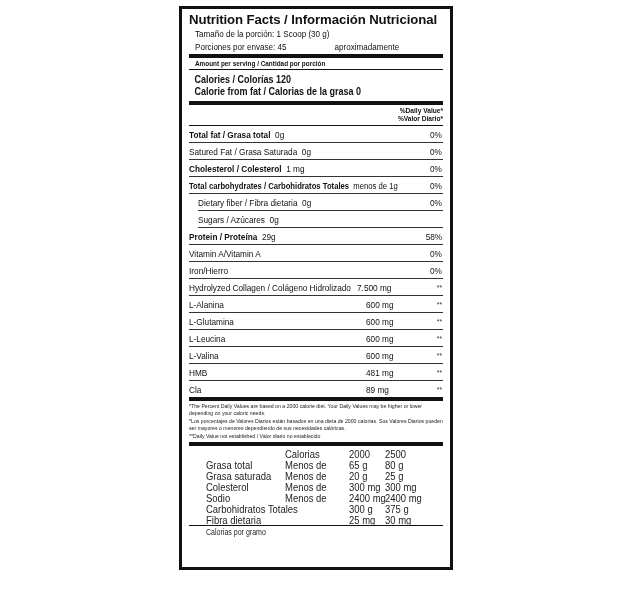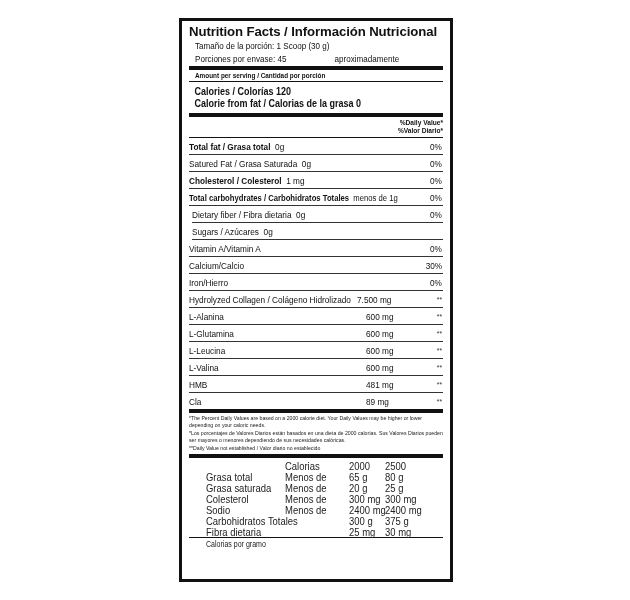--- a/index.html
+++ b/index.html
@@ -1,33 +1,33 @@
 <!DOCTYPE html>
 <html><head>
 <meta charset="utf-8">
 <style>
   html, body { margin: 0; padding: 0; background: #ffffff; }
   body { width: 630px; height: 600px; position: relative; overflow: hidden;
          font-family: "Liberation Sans", "DejaVu Sans", sans-serif; color: #111; }
   .label {
-    position: absolute; left: 179px; top: 18px; width: 268px; height: 558px;
+    position: absolute; left: 179px; top: 6px; width: 268px; height: 558px;
     border: 3px solid #111; background: #fff; box-sizing: content-box;
     font-family: "Liberation Sans", sans-serif;
   }
   .inner { position: absolute; left: 7px; right: 7px; top: 0; bottom: 0; }
   .title { font-weight: bold; font-size: 13.2px; letter-spacing: -0.1px; margin-top: 3px; white-space: nowrap; }
   .serv { font-size: 9.4px; padding-left: 7px; line-height: 13px; transform: scaleX(0.86); transform-origin: left; white-space: nowrap; }
   .serv .approx { display: inline-block; margin-left: 56px; }
   .rule-thick { height: 4px; background: #111; }
   .rule-thin { height: 1px; background: #111; }
   .aps { font-size: 6.4px; font-weight: bold; padding-left: 6px; line-height: 11px; white-space: nowrap; }
   .cal { font-weight: bold; font-size: 10px; padding-left: 6px; line-height: 12px; transform: scaleX(0.9); transform-origin: left; white-space: nowrap; }
   .dvhead { text-align: right; font-size: 6.6px; font-weight: bold; line-height: 8px; padding: 2px 0 2px 0; }
   .row { position: relative; height: 16px; border-bottom: 1px solid #333; font-size: 9.6px; line-height: 17px; white-space: nowrap; }
-  .row.sub { margin-left: 3px; }
+  .row.sub { margin-left: 9px; }
   .row .name { position: absolute; left: 0; top: 0; transform: scaleX(0.86); transform-origin: left; }
   .row .name b { font-weight: bold; }
   .row .amt { position: absolute; left: 177px; top: 0; transform: scaleX(0.86); transform-origin: left; }
   .row .amt.wide { left: 168px; }
   .row .pct { position: absolute; right: 1px; top: 0; transform: scaleX(0.86); transform-origin: right; }
   .row.sub .pct { right: 1px; }
   .row .stars { font-size: 8px; color: #333; }
   .foot { font-size: 5.2px; line-height: 7.4px; padding: 2px 0 2px 0; color: #222; }
   .dvtable { position: relative; height: 79px; font-size: 11px; color: #222; }
   .dvtable .cell { position: absolute; white-space: nowrap; transform: scaleX(0.86); transform-origin: left; }
@@ -73,28 +73,28 @@
       <span class="pct">0%</span>
     </div>
     <div class="row sub">
       <span class="name"><span>Dietary fiber / Fibra dietaria</span>&nbsp; <span>0g</span></span>
       <span class="pct">0%</span>
     </div>
     <div class="row sub">
       <span class="name"><span>Sugars / Azúcares</span>&nbsp; <span>0g</span></span>
       <span class="pct"></span>
     </div>
+    <div class="row">
+      <span class="name"><b>Protein / Proteína</b>&nbsp; <span>29g</span></span>
+      <span class="pct">58%</span>
+    </div>
 
     <div class="row">
       <span class="name">Vitamin A/Vitamin A</span>
       <span class="pct">0%</span>
-    </div>
-    <div class="row">
-      <span class="name">Calcium/Calcio</span>
-      <span class="pct">30%</span>
     </div>
     <div class="row">
       <span class="name">Iron/Hierro</span>
       <span class="pct">0%</span>
     </div>
 
     <div class="row">
       <span class="name">Hydrolyzed Collagen / Colágeno Hidrolizado</span>
       <span class="amt wide">7.500 mg</span>
       <span class="pct stars">**</span>

